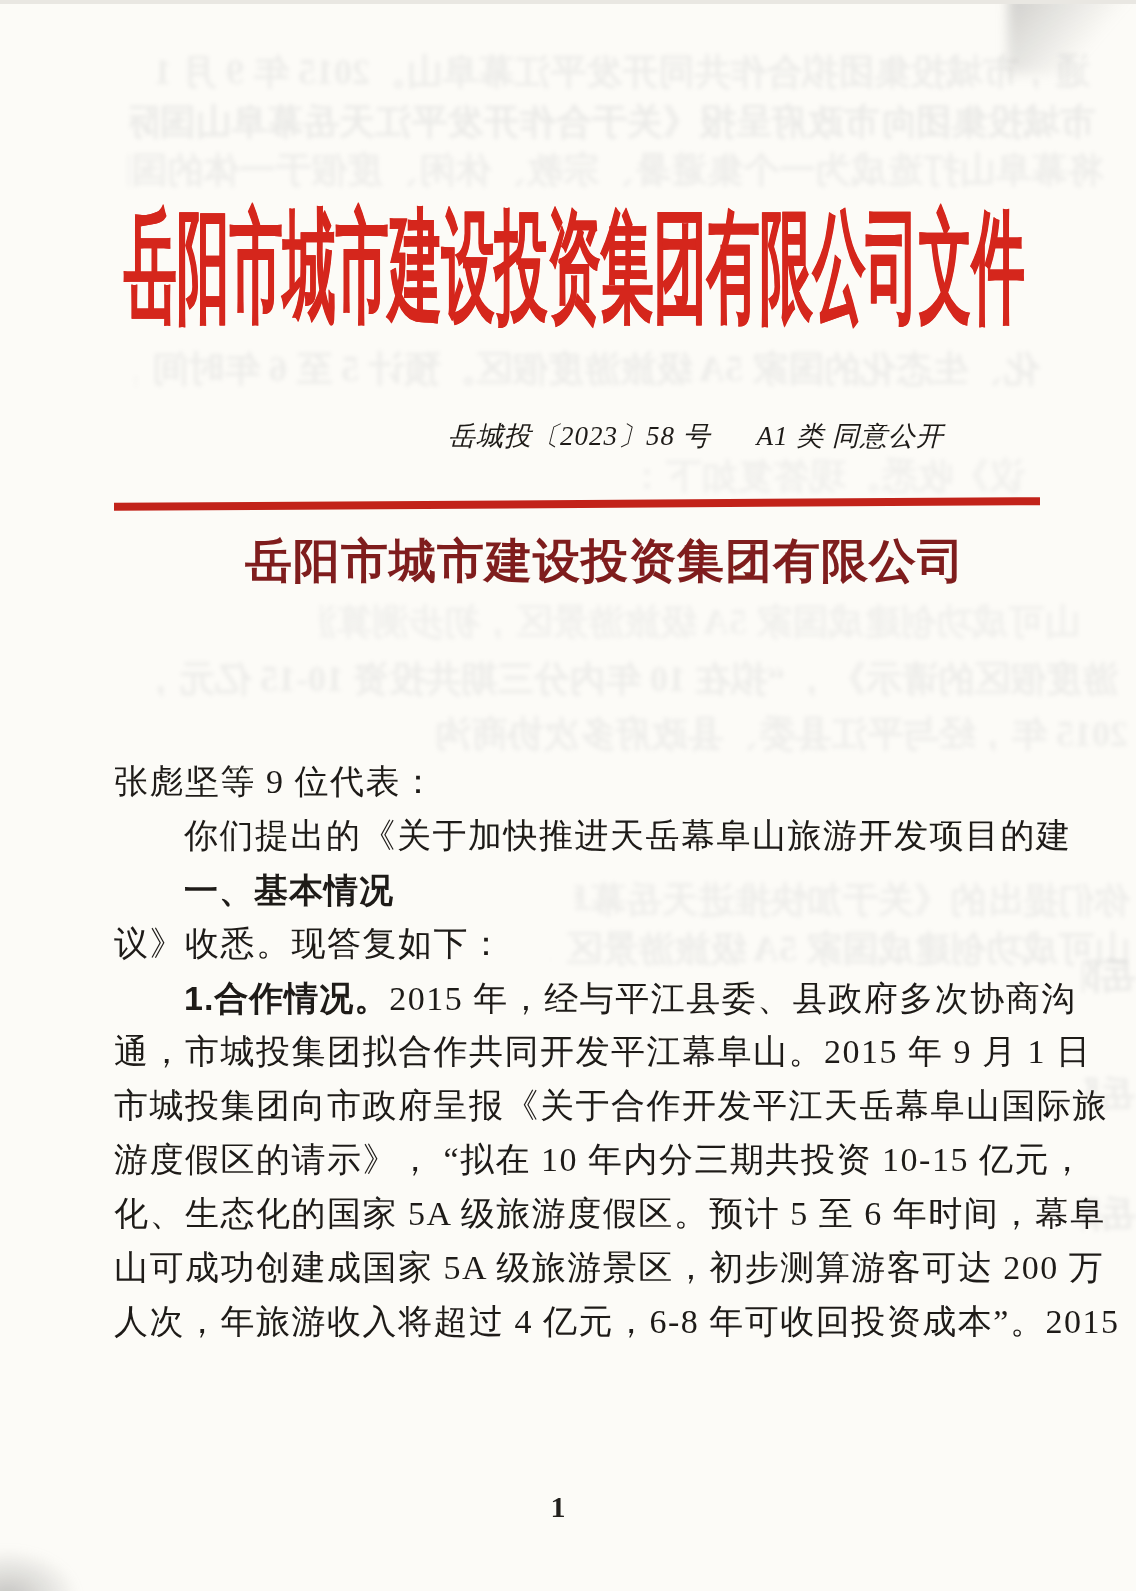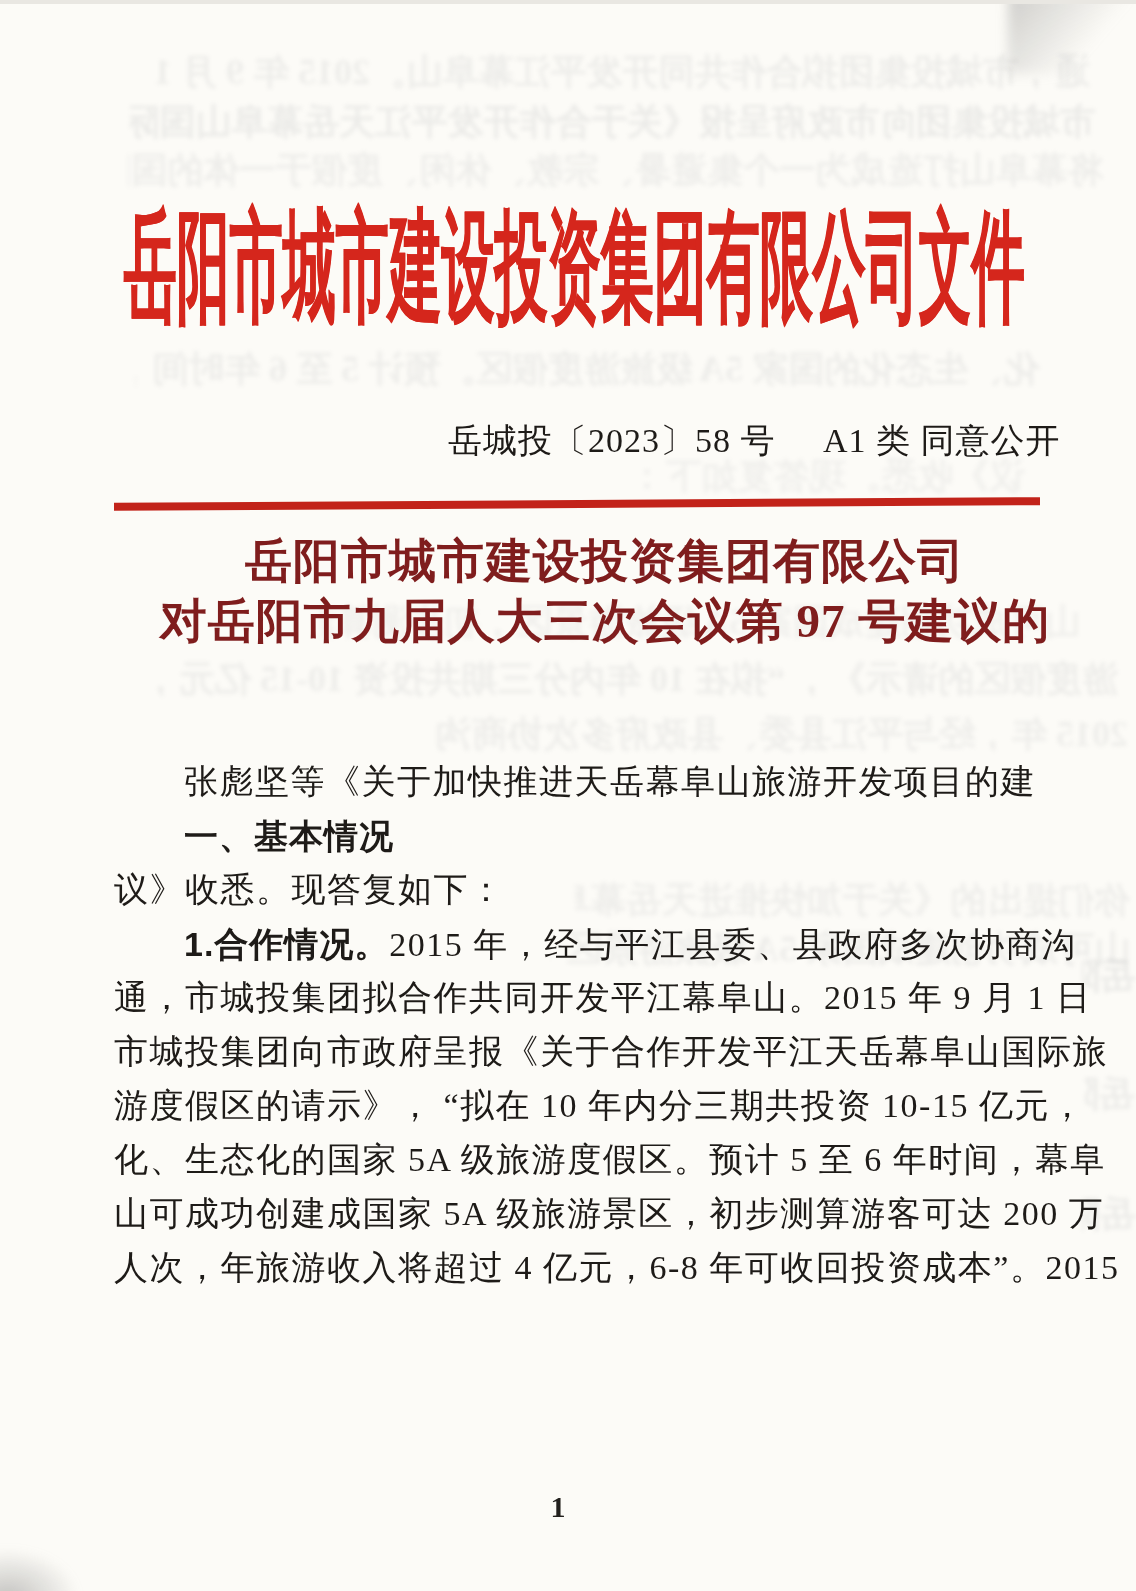--- a/index.html
+++ b/index.html
@@ -39,21 +39,21 @@
   }
   .letterhead-text{
     font-size:53px;font-weight:bold;white-space:nowrap;
     transform:scaleY(2.32);
     letter-spacing:0px;
     text-shadow:0.6px 0 0 currentColor;
   }
   
   .docline{
     position:absolute;top:414px;left:448px;
-    font-size:34px;letter-spacing:1px;white-space:nowrap;
+    font-size:27px;letter-spacing:1px;white-space:nowrap;font-style:italic;
   }
   .docline .doc-class{margin-left:38px;}
   
   .red-rule{
     position:absolute;top:496px;left:114px;width:926px;height:8px;
     transform:rotate(-0.35deg);
   }
   
   .title-block{
     position:absolute;top:527px;left:114px;width:926px;
@@ -108,25 +108,25 @@
 
   <div class="docline">
     <span class="doc-num">岳城投〔2023〕58 号</span>
     <span class="doc-class">A1 类 同意公开</span>
   </div>
 
   <div class="red-rule" style="background: rgb(194, 35, 26);"></div>
 
   <div class="title-block">
     <div class="title-line">岳阳市城市建设投资集团有限公司</div>
-    <div class="title-line">对岳阳市九届人大三次会议第 97 号建议的</div>
   </div>
 
   <div class="body-block">
-    <div class="body-line indent"><span class="run">张彪坚等《关于加快推进天岳幕阜山旅游开发项目的建</span></div>
+    <div class="body-line"><span class="run">张彪坚等 9 位代表：</span></div>
+    <div class="body-line indent"><span class="run">你们提出的《关于加快推进天岳幕阜山旅游开发项目的建</span></div>
     <div class="body-line indent"><span class="run bold-run">一、基本情况</span></div>
     <div class="body-line"><span class="run">议》收悉。现答复如下：</span></div>
     <div class="body-line indent"><span class="run bold-run">1.合作情况。</span><span class="run">2015 年，经与平江县委、县政府多次协商沟</span></div>
     <div class="body-line"><span class="run">通，市城投集团拟合作共同开发平江幕阜山。2015 年 9 月 1 日</span></div>
     <div class="body-line"><span class="run">市城投集团向市政府呈报《关于合作开发平江天岳幕阜山国际旅</span></div>
     <div class="body-line"><span class="run">游度假区的请示》， “拟在 10 年内分三期共投资 10-15 亿元，</span></div>
     <div class="body-line"><span class="run">化、生态化的国家 5A 级旅游度假区。预计 5 至 6 年时间，幕阜</span></div>
     <div class="body-line"><span class="run">山可成功创建成国家 5A 级旅游景区，初步测算游客可达 200 万</span></div>
     <div class="body-line"><span class="run">人次，年旅游收入将超过 4 亿元，6-8 年可收回投资成本”。2015</span></div>
   </div>

